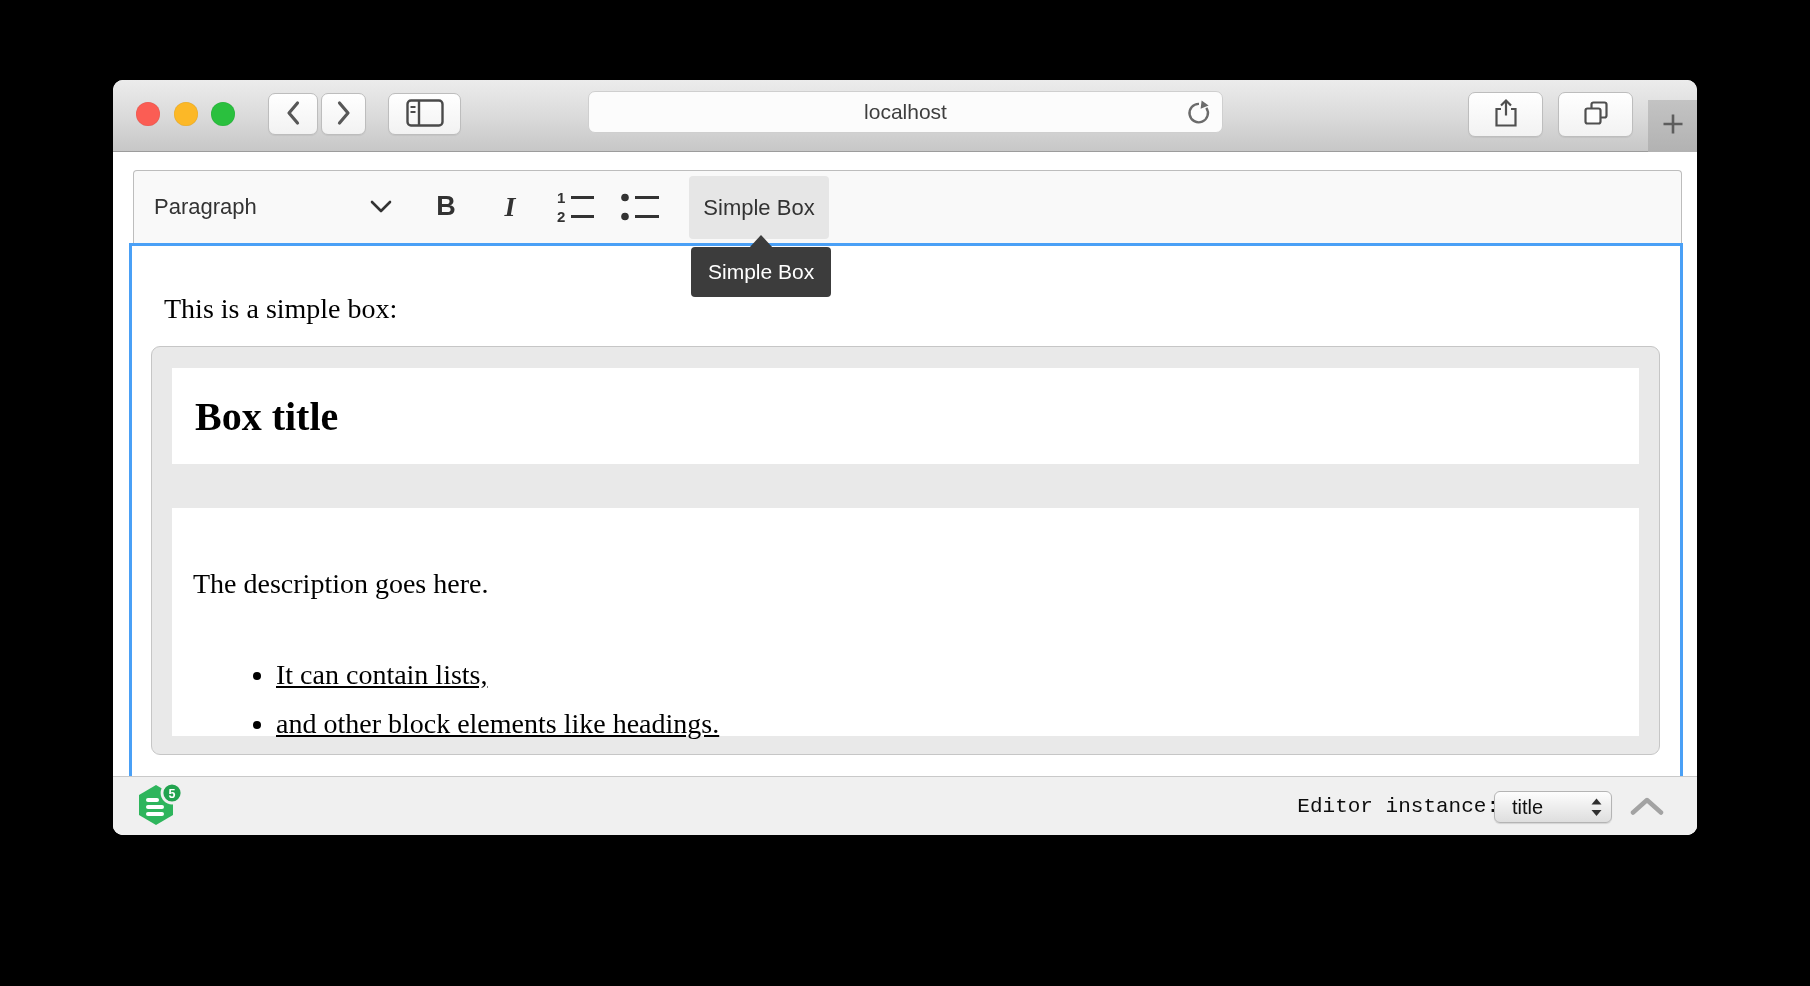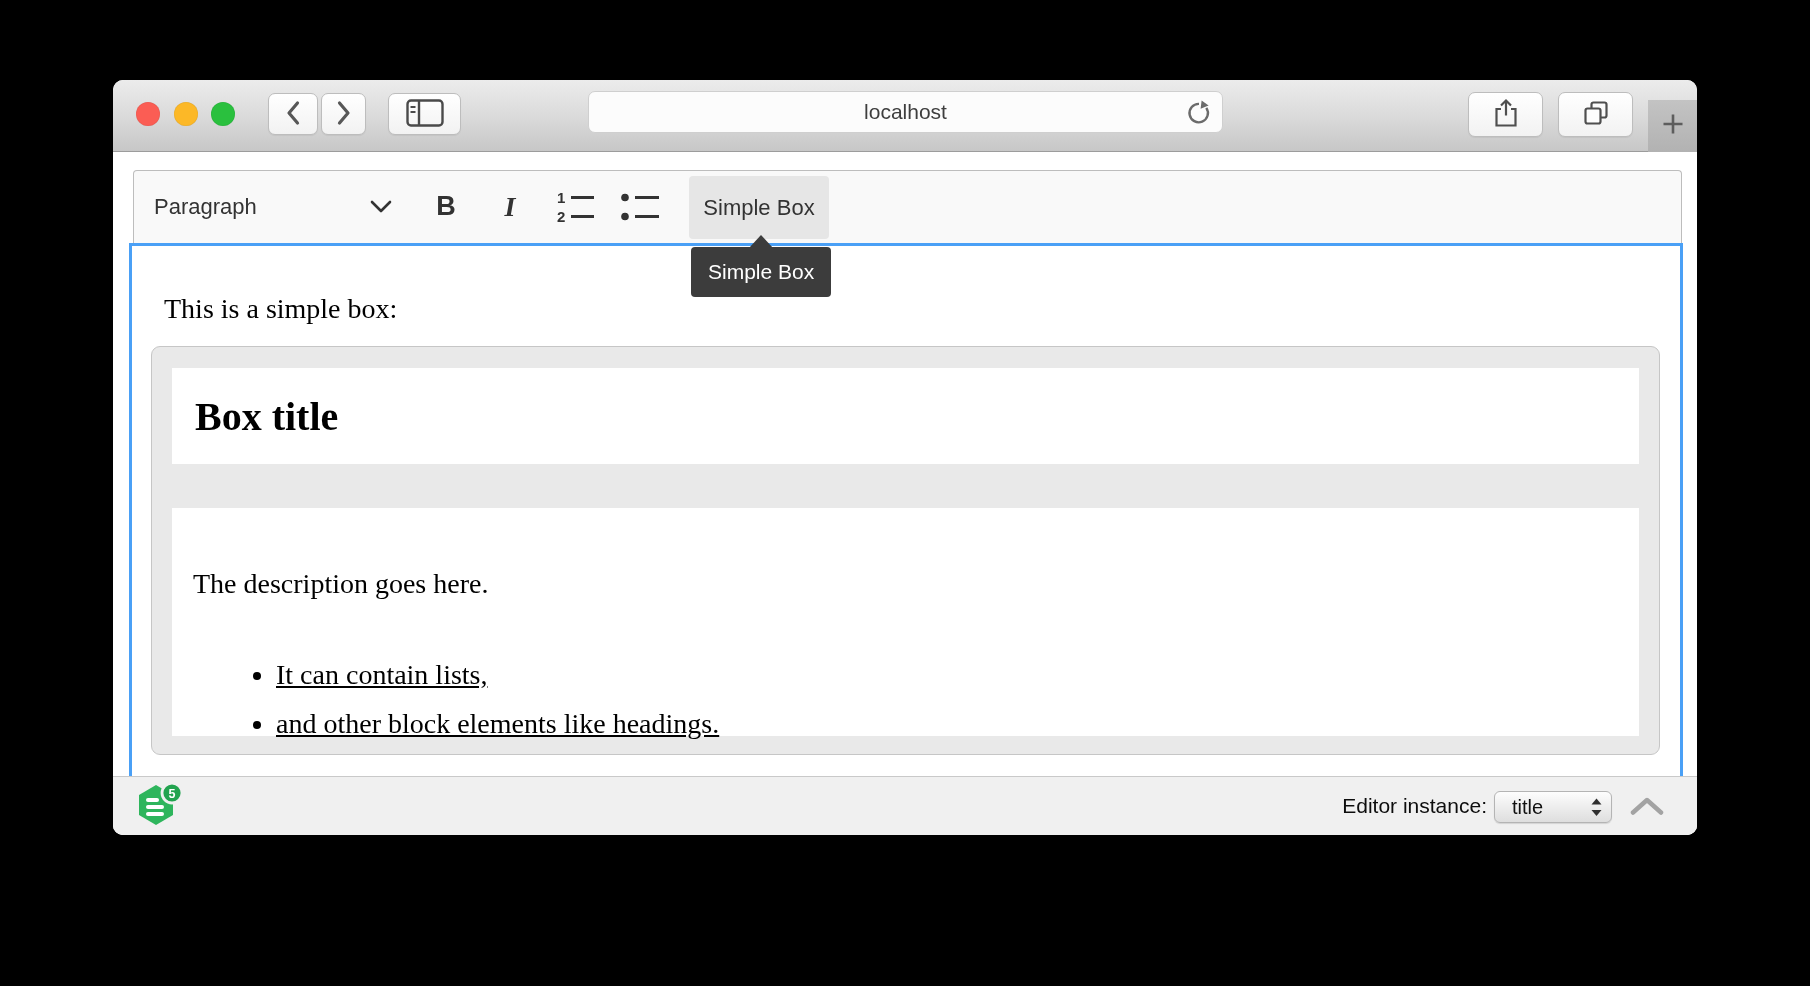--- a/index.html
+++ b/index.html
@@ -73,22 +73,22 @@
   .tooltip{position:absolute;left:578px;top:95px;height:50px;line-height:50px;
            padding:0 17px;background:#3c3c3c;color:#fff;font-size:21px;
            border-radius:4px;z-index:30;}
   .tooltip::before{content:"";position:absolute;top:-12px;left:50%;margin-left:-12px;
            border-left:12px solid transparent;border-right:12px solid transparent;
            border-bottom:13px solid #3c3c3c;}
   
   .statusbar{position:absolute;left:0;top:624px;width:100%;height:59px;
              background:#f0f0f0;border-top:1px solid #c9c9c9;box-sizing:border-box;}
   .logo{position:absolute;left:22px;top:4px;}
-  .instlabel{position:absolute;right:210px;top:0;height:100%;display:flex;
-             align-items:center;font-size:21px;color:#0d0d0d;}
+  .instlabel{position:absolute;right:198px;top:0;height:100%;display:flex;
+             align-items:center;font-size:21px;color:#0d0d0d;font-family:Liberation Mono, monospace;}
   .inst-select{position:absolute;left:1381px;top:14px;width:118px;height:32px;
                background:linear-gradient(#fdfdfd,#dedede);
                border:1px solid #b4b4b4;border-radius:6px;box-sizing:border-box;
                box-shadow:0 1px 1px rgba(0,0,0,.12);
                display:flex;align-items:center;padding-left:17px;
                font-size:20px;color:#111;cursor:default;}
   .inst-select svg{position:absolute;right:9px;top:6px;}
   .collapse{position:absolute;left:1517px;top:19px;cursor:default;}
 </style>
 </head>

